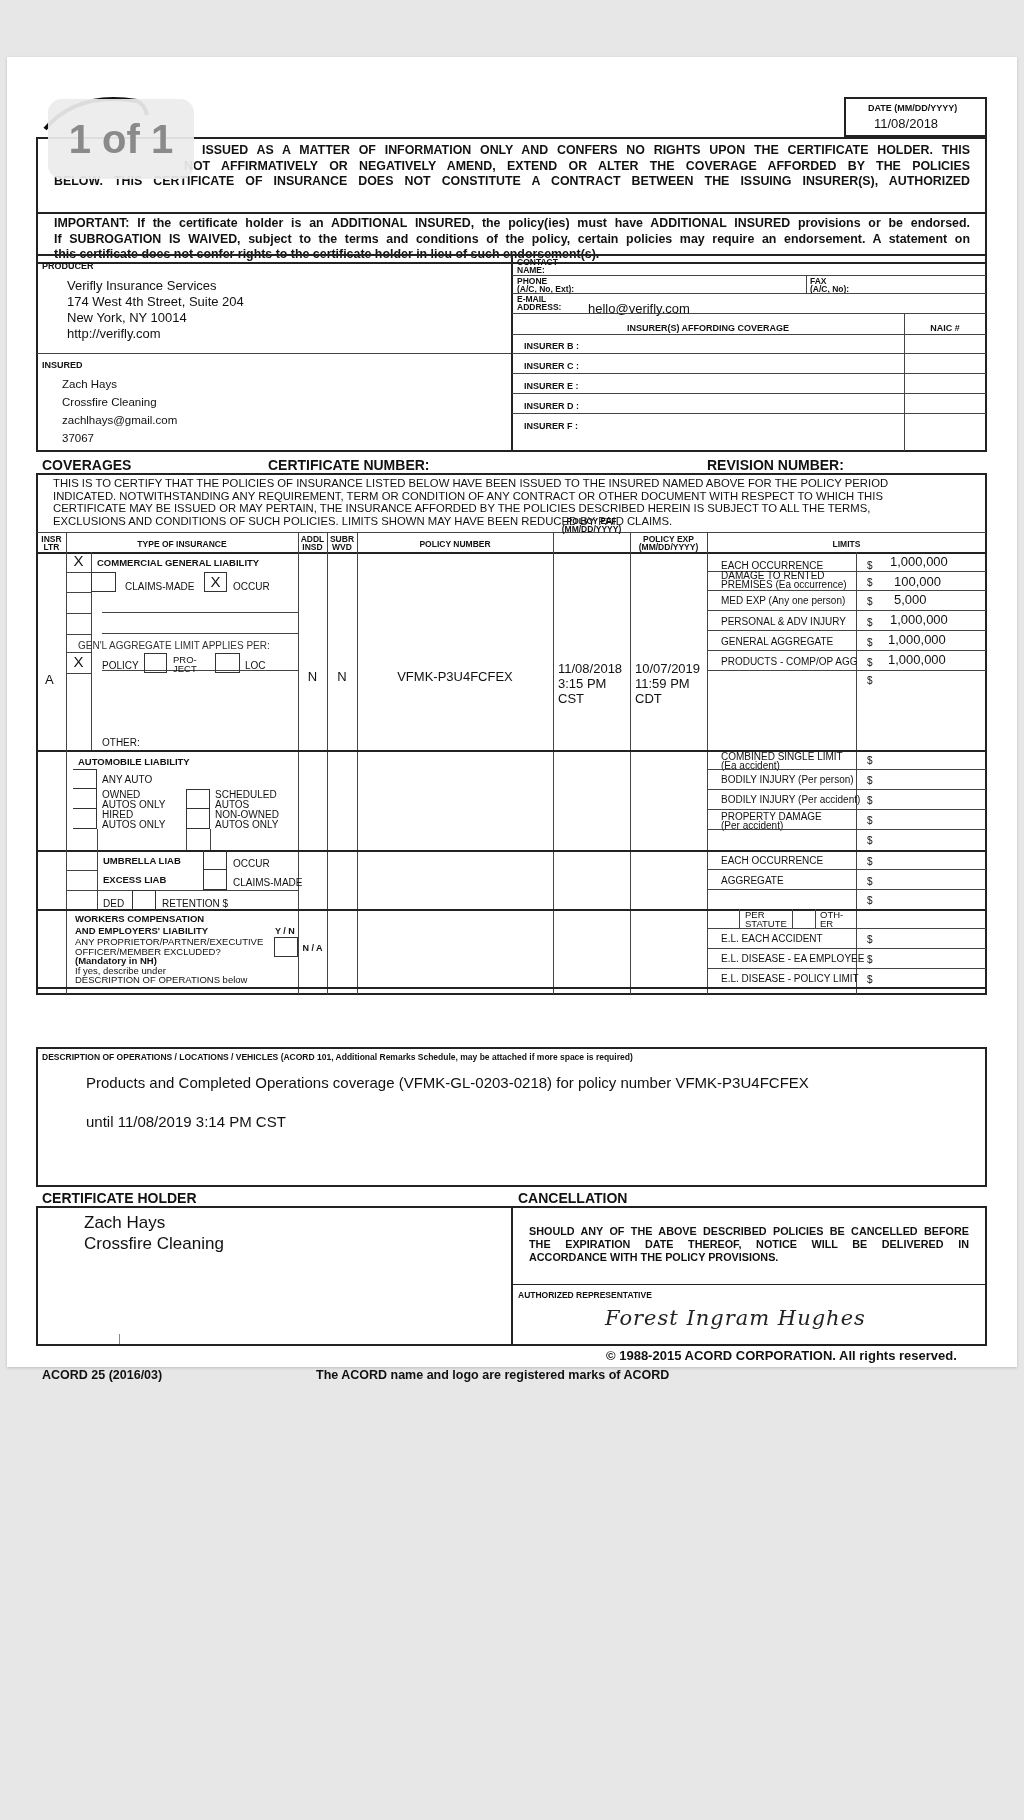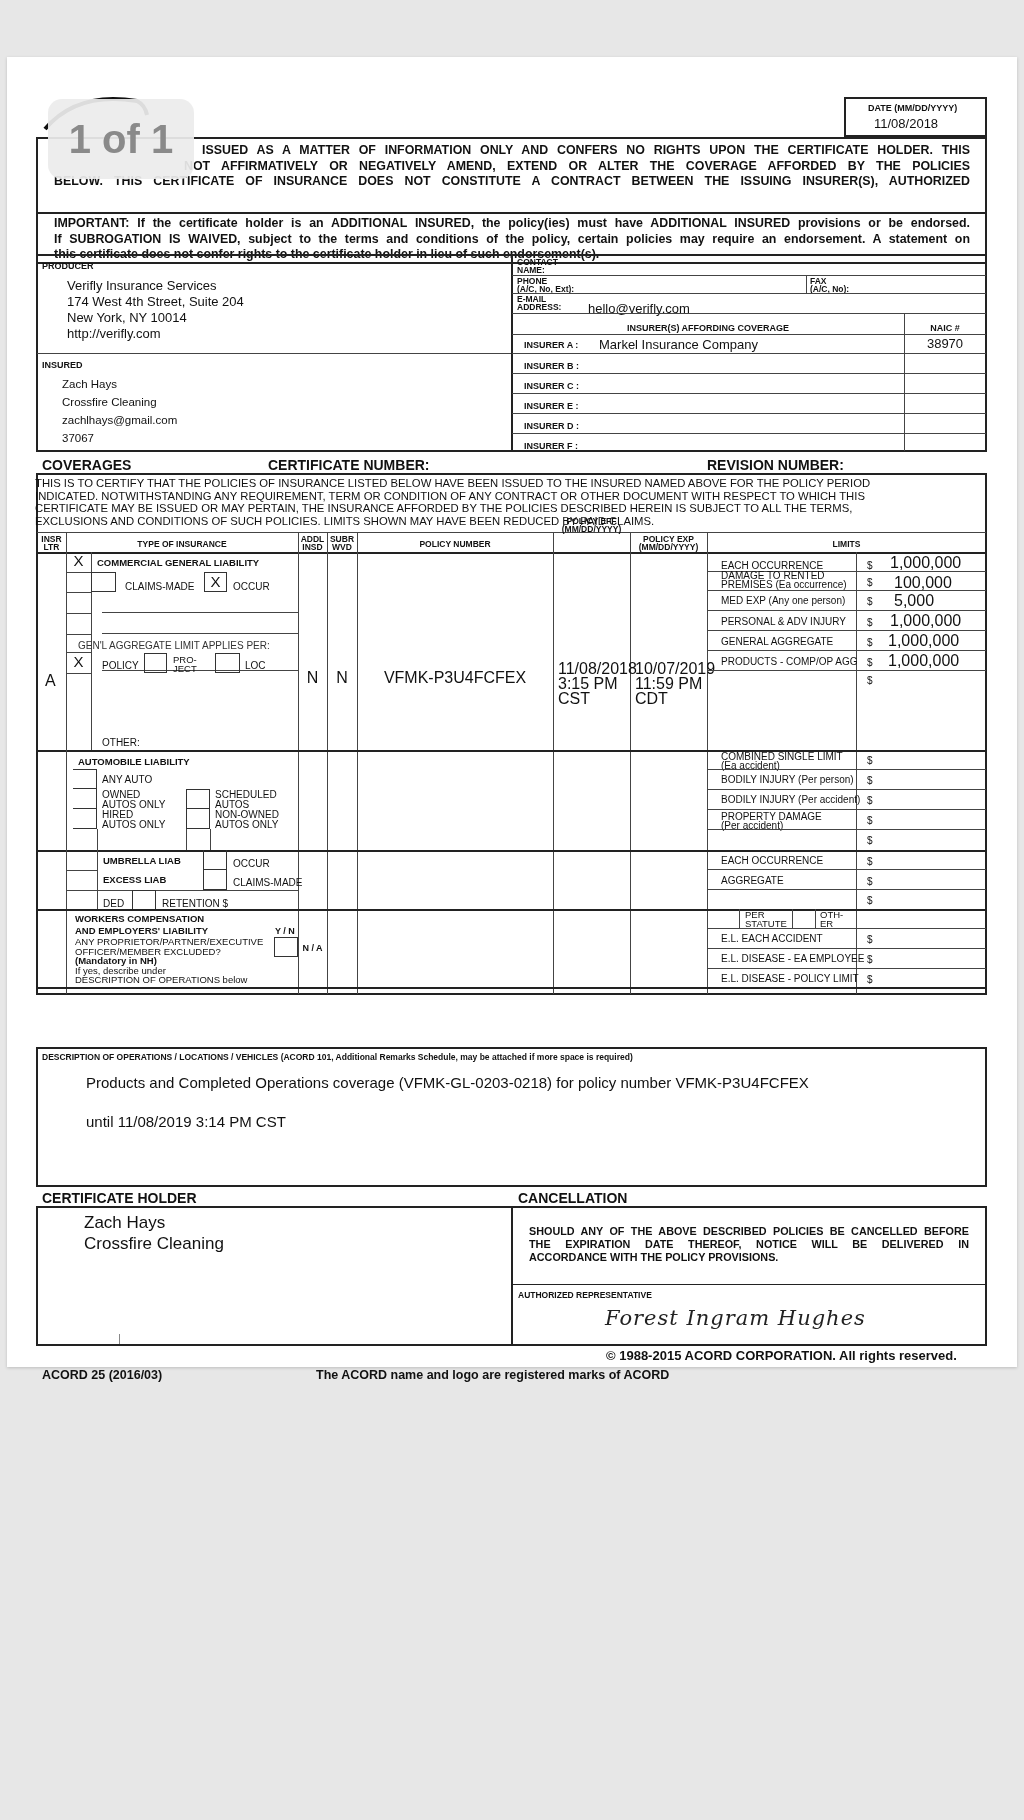--- a/index.html
+++ b/index.html
@@ -10,21 +10,21 @@
   .box { position:absolute; border:2px solid #222; box-sizing:border-box; }
   .hl { position:absolute; height:0; border-top:1px solid #444; }
   .hlt { position:absolute; height:0; border-top:2px solid #222; }
   .vl { position:absolute; width:0; border-left:1px solid #444; }
   .vlt { position:absolute; width:0; border-left:2px solid #222; }
   .cb { position:absolute; border:1px solid #333; box-sizing:border-box; font-size:15px; text-align:center; line-height:18px; }
   .tiny { font-size:8.5px; font-weight:bold; line-height:8px; }
   .sm { font-size:10px; }
   .lbl { font-size:10px; line-height:10px; }
   .lbl2 { font-size:9.5px; line-height:9px; }
-  .val { font-size:16px; }
+  .val { font-size:13px; }
   .just { text-align:justify; text-align-last:justify; }
   .badge { position:absolute; left:48px; top:99px; width:146px; height:80px; background:rgba(236,236,236,0.93); border-radius:14px; color:#8a8a8a; font-size:40px; font-weight:bold; text-align:center; line-height:80px; }
 </style>
 </head>
 <body>
 
 <div class="page">
 
   <svg class="abs" style="left:30px;top:30px;" width="120" height="50">
     <path d="M8 42 Q40 4 100 14 Q108 18 110 28" stroke="#111" stroke-width="4" fill="none"></path>
@@ -96,26 +96,20 @@
   <div class="abs" style="left:581px;top:244px;font-size:13px;">hello@verifly.com</div>
   <div class="hl" style="left:505px;top:256px;width:474px;"></div>
 
   <div class="vl" style="left:897px;top:256px;height:138px;"></div>
   <div class="abs b" style="left:505px;top:266px;width:392px;text-align:center;font-size:9px;">INSURER(S) AFFORDING COVERAGE</div>
   <div class="abs b" style="left:897px;top:266px;width:82px;text-align:center;font-size:9px;">NAIC #</div>
   <div class="hl" style="left:505px;top:277px;width:474px;"></div>
 
   <div class="abs" style="left:505px;top:277px;width:474px;">
     <div style="position:relative;height:20px;">
-      <span class="abs b" style="left:12px;top:6px;font-size:9px;">INSURER A :</span>
-      <span class="abs" style="left:87px;top:3px;font-size:13px;">Markel Insurance Company</span>
-      <span class="abs" style="left:392px;width:82px;top:2px;text-align:center;font-size:13px;">38970</span>
-      <div class="hl" style="left:0;top:19px;width:474px;"></div>
-    </div>
-    <div style="position:relative;height:20px;">
       <span class="abs b" style="left:12px;top:7px;font-size:9px;">INSURER B :</span>
       <div class="hl" style="left:0;top:19px;width:474px;"></div>
     </div>
     <div style="position:relative;height:20px;">
       <span class="abs b" style="left:12px;top:7px;font-size:9px;">INSURER C :</span>
       <div class="hl" style="left:0;top:19px;width:474px;"></div>
     </div>
     <div style="position:relative;height:20px;">
       <span class="abs b" style="left:12px;top:7px;font-size:9px;">INSURER E :</span>
       <div class="hl" style="left:0;top:19px;width:474px;"></div>
@@ -127,21 +121,21 @@
     <div style="position:relative;height:20px;">
       <span class="abs b" style="left:12px;top:7px;font-size:9px;">INSURER F :</span>
     </div>
   </div>
 
   <div class="abs b" style="left:35px;top:400px;font-size:14px;">COVERAGES</div>
   <div class="abs b" style="left:261px;top:400px;font-size:14px;">CERTIFICATE NUMBER:</div>
   <div class="abs b" style="left:700px;top:400px;font-size:14px;">REVISION NUMBER:</div>
 
   <div class="box" style="left:29px;top:416px;width:951px;height:522px;"></div>
-  <div class="abs" style="left:28px;top:420px;width:900px;font-size:11.3px;line-height:12.6px;">
+  <div class="abs" style="left:46px;top:420px;width:900px;font-size:11.3px;line-height:12.6px;">
     <div>THIS IS TO CERTIFY THAT THE POLICIES OF INSURANCE LISTED BELOW HAVE BEEN ISSUED TO THE INSURED NAMED ABOVE FOR THE POLICY PERIOD</div>
     <div>INDICATED.  NOTWITHSTANDING ANY REQUIREMENT, TERM OR CONDITION OF ANY CONTRACT OR OTHER DOCUMENT WITH RESPECT TO WHICH THIS</div>
     <div>CERTIFICATE MAY BE ISSUED OR MAY PERTAIN, THE INSURANCE AFFORDED BY THE POLICIES DESCRIBED HEREIN IS SUBJECT TO ALL THE TERMS,</div>
     <div>EXCLUSIONS AND CONDITIONS OF SUCH POLICIES. LIMITS SHOWN MAY HAVE BEEN REDUCED BY PAID CLAIMS.</div>
   </div>
 
   <div class="hl" style="left:30px;top:475px;width:949px;"></div>
   <div class="hlt" style="left:30px;top:495px;width:949px;"></div>
 
   <div class="vl" style="left:59px;top:475px;height:462px;"></div>

